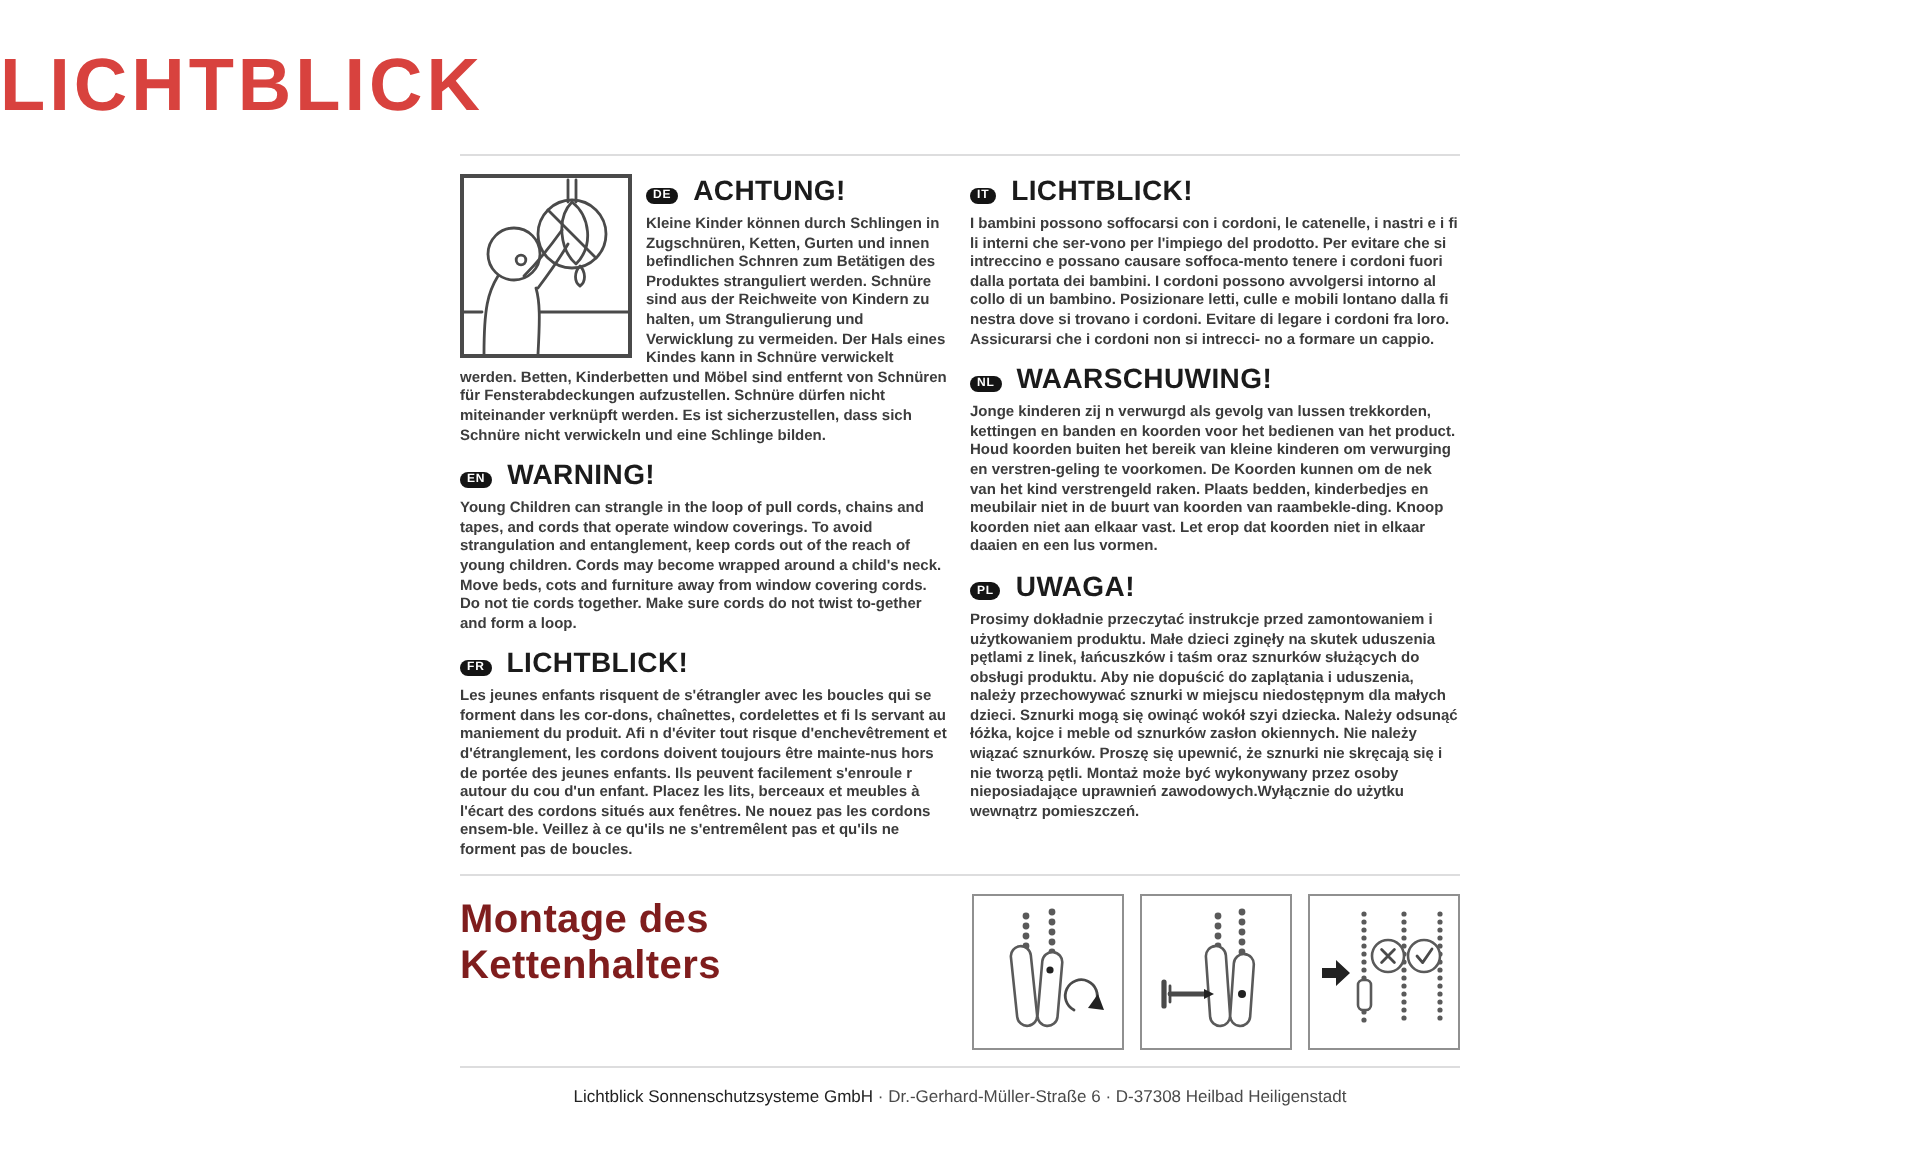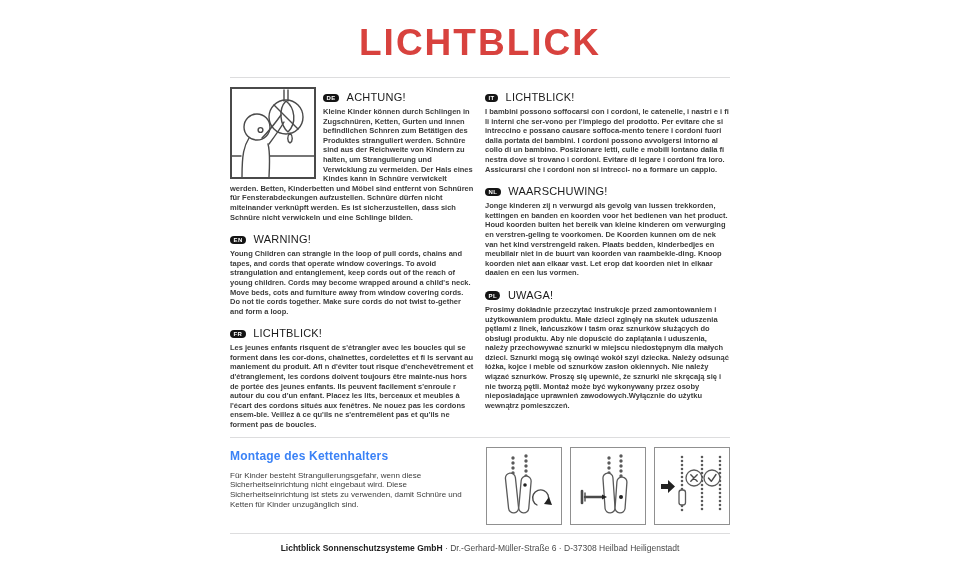--- a/index.html
+++ b/index.html
@@ -1,40 +1,40 @@
 <!DOCTYPE html>
 <html><head>
 <meta charset="utf-8">
 <style>
   html,body{margin:0;padding:0;background:#ffffff;}
   body{width:960px;height:587px;overflow:hidden;font-family:"Liberation Sans",sans-serif;color:#3c3c3c;}
   .page{position:relative;width:960px;height:587px;background:#fff;}
-  .logo{margin-top:22px;text-align:center;font-size:37px;font-weight:bold;letter-spacing:2px;color:#d8423e;}
+  .logo{margin-top:22px;font-size:37px;font-weight:bold;letter-spacing:2px;color:#d8423e;}
   .content{width:500px;margin:13px auto 0 auto;}
   .rule{border:none;border-top:1px solid #ddddde;height:0;margin:0 0 9px 0;}
   .cols{display:flex;gap:10px;}
   .col{width:245px;}
   .warn{margin-bottom:7px;overflow:visible;}
   .badge{display:inline-block;background:#141414;color:#fff;font-size:6px;font-weight:bold;
          padding:1.5px 3.5px 1px 3.5px;border-radius:8px;letter-spacing:.4px;vertical-align:1px;}
-  .wtitle{font-size:11px;font-weight:normal;color:#1b1b1b;margin-left:3px;letter-spacing:.2px;}
+  .wtitle{font-size:14px;font-weight:bold;color:#1b1b1b;margin-left:3px;letter-spacing:.2px;}
   .wbody{margin:2px 0 0 0;font-size:7.5px;line-height:9.6px;color:#3c3c3c;font-weight:bold;}
   .figure-box{float:left;width:86px;height:92px;border:2px solid #4a4a4a;box-sizing:border-box;
               margin:0 7px 3px 0;background:#fff;}
   .figure-box svg{display:block;width:100%;height:100%;}
   .montage{display:flex;align-items:flex-start;margin:2px 0 8px 0;}
   .montage-text{width:255px;}
-  .montage-text h2{margin:2px 0 8px 0;font-size:12px;color:#3b82f6;letter-spacing:.2px;}
+  .montage-text h2{margin:2px 0 8px 0;font-size:20px;color:#7f1d1d;letter-spacing:.2px;}
   .montage-text p{margin:0;font-size:8px;line-height:9.8px;color:#3c3c3c;}
   .montage-figs{display:flex;gap:8px;margin-left:auto;}
   .mfig{width:76px;height:78px;border:1px solid #909090;box-sizing:border-box;background:#fff;
         display:flex;align-items:center;justify-content:center;}
   .mfig svg{display:block;}
   .footer{text-align:center;font-size:8.5px;line-height:11px;color:#4a4a4a;margin-top:2px;}
-  .fbold{font-weight:bold;color:#222;}
+  .fbold{font-weight:normal;color:#222;}
   .ln{stroke:#4a4a4a;fill:none;stroke-width:1.4;stroke-linecap:round;stroke-linejoin:round;}
   .beads{stroke:#5a5a5a;fill:none;stroke-width:3.4;stroke-linecap:round;stroke-dasharray:0 5;}
   .beads-s{stroke:#5a5a5a;fill:none;stroke-width:2.6;stroke-linecap:round;stroke-dasharray:0 4;}
   .holder{stroke:#5a5a5a;fill:#fff;stroke-width:1.3;}
   .solid{fill:#222;stroke:none;}
 </style>
 </head>
 <body>
 
 <div class="page">
@@ -101,21 +101,20 @@
           <p class="wbody">Prosimy dokładnie przeczytać instrukcje przed zamontowaniem i użytkowaniem produktu. Małe dzieci zginęły na skutek uduszenia pętlami z linek, łańcuszków i taśm oraz sznurków służących do obsługi produktu. Aby nie dopuścić do zaplątania i uduszenia, należy przechowywać sznurki w miejscu niedostępnym dla małych dzieci. Sznurki mogą się owinąć wokół szyi dziecka. Należy odsunąć łóżka, kojce i meble od sznurków zasłon okiennych. Nie należy wiązać sznurków. Proszę się upewnić, że sznurki nie skręcają się i nie tworzą pętli. Montaż może być wykonywany przez osoby nieposiadające uprawnień zawodowych.Wyłącznie do użytku wewnątrz pomieszczeń.</p>
         </section>
       </div>
     </div>
 
     <div class="rule"></div>
 
     <div class="montage">
       <div class="montage-text">
         <h2>Montage des Kettenhalters</h2>
-        <p>Für Kinder besteht Strangulierungsgefahr, wenn diese Sicherheitseinrichtung nicht eingebaut wird. Diese Sicherheitseinrichtung ist stets zu verwenden, damit Schnüre und Ketten für Kinder unzugänglich sind.</p>
       </div>
       <div class="montage-figs">
 
         <div class="mfig">
           <svg width="64" height="66" viewBox="0 0 64 66">
             <line class="beads" x1="21" y1="5" x2="21" y2="22"></line>
             <line class="beads" x1="34" y1="3" x2="34" y2="26"></line>
             <rect class="holder" x="15" y="20" width="10" height="40" rx="5" transform="rotate(-6 20 40)"></rect>
             <rect class="holder" x="28" y="23" width="10" height="37" rx="5" transform="rotate(5 33 41)"></rect>
             <circle class="solid" cx="33" cy="32" r="1.8"></circle>

